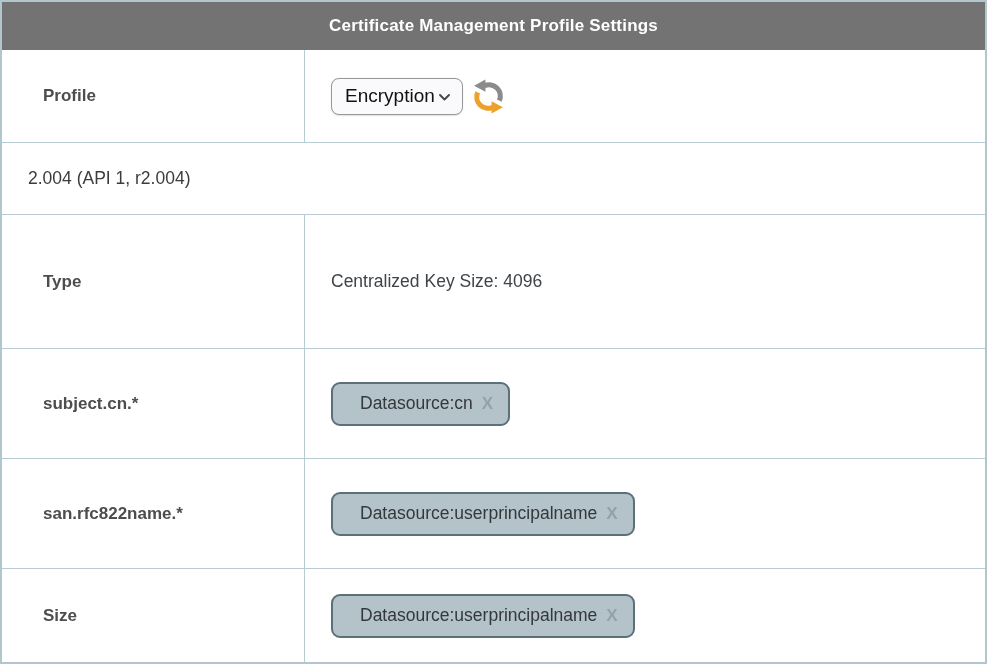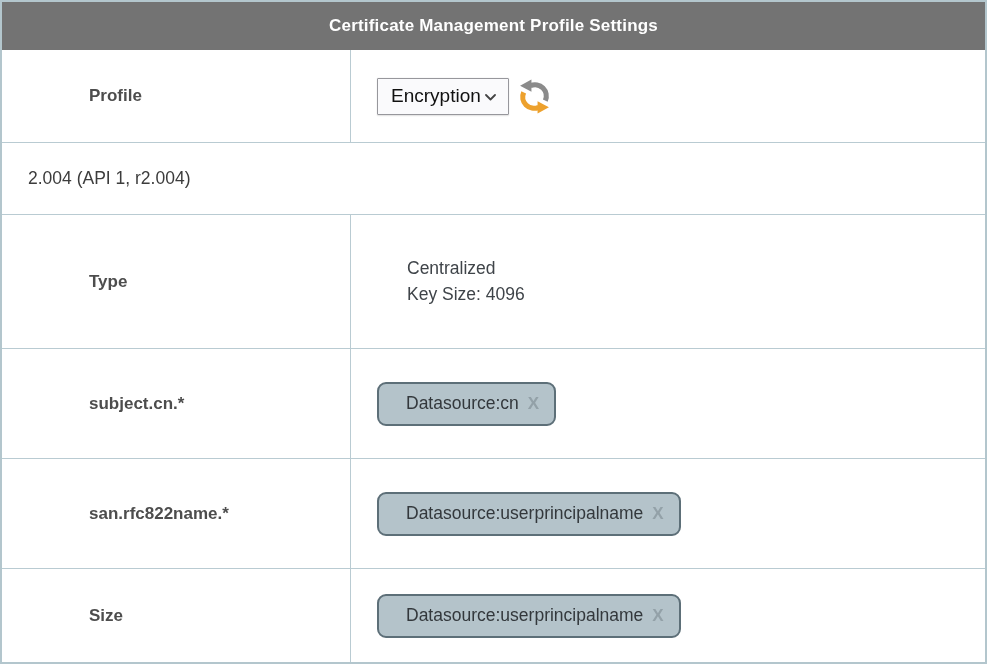--- a/index.html
+++ b/index.html
@@ -44,51 +44,50 @@
   .cell-label {
     width: 303px;
     flex: 0 0 303px;
     border-right: 1px solid #b9cbd2;
     display: flex;
     align-items: center;
     padding-left: 41px;
     font-weight: bold;
     font-size: 17px;
     color: #4d4d4d;
-    margin-left: 46px;
   }
   .cell-value {
     flex: 1 1 auto;
     display: flex;
     align-items: center;
     padding-left: 26px;
     font-size: 17.5px;
     color: #3c3c3c;
   }
 
   
   .select-control {
     display: inline-flex;
     align-items: center;
     gap: 4px;
     height: 37px;
     padding: 0 12px 0 13px;
     background: #fafafc;
     border: 1px solid #97979c;
-    border-radius: 1px;
+    border-radius: 8px;
     font-size: 19px;
     color: #111111;
     box-shadow: 0 .5px 1.5px rgba(0,0,0,.12);
     cursor: default;
   }
   .select-chevron { display: inline-flex; margin-top: 2px; }
   .refresh-wrap { margin-left: 8px; display: inline-flex; cursor: pointer; }
 
   
-  .type-stack { display: flex; flex-direction: column; gap: 5px; color: #3f4449; margin-left: 30px; }
+  .type-stack { display: flex; flex-direction: row; gap: 5px; color: #3f4449; }
   .type-line { font-size: 17.5px; }
   .escrow-line { display: flex; align-items: center; gap: 11px; padding-left: 9px; }
   .checkbox {
     width: 23px; height: 23px;
     background: #c9ccd2;
     border-radius: 5px;
     display: inline-flex;
     align-items: center;
     justify-content: center;
     cursor: default;

